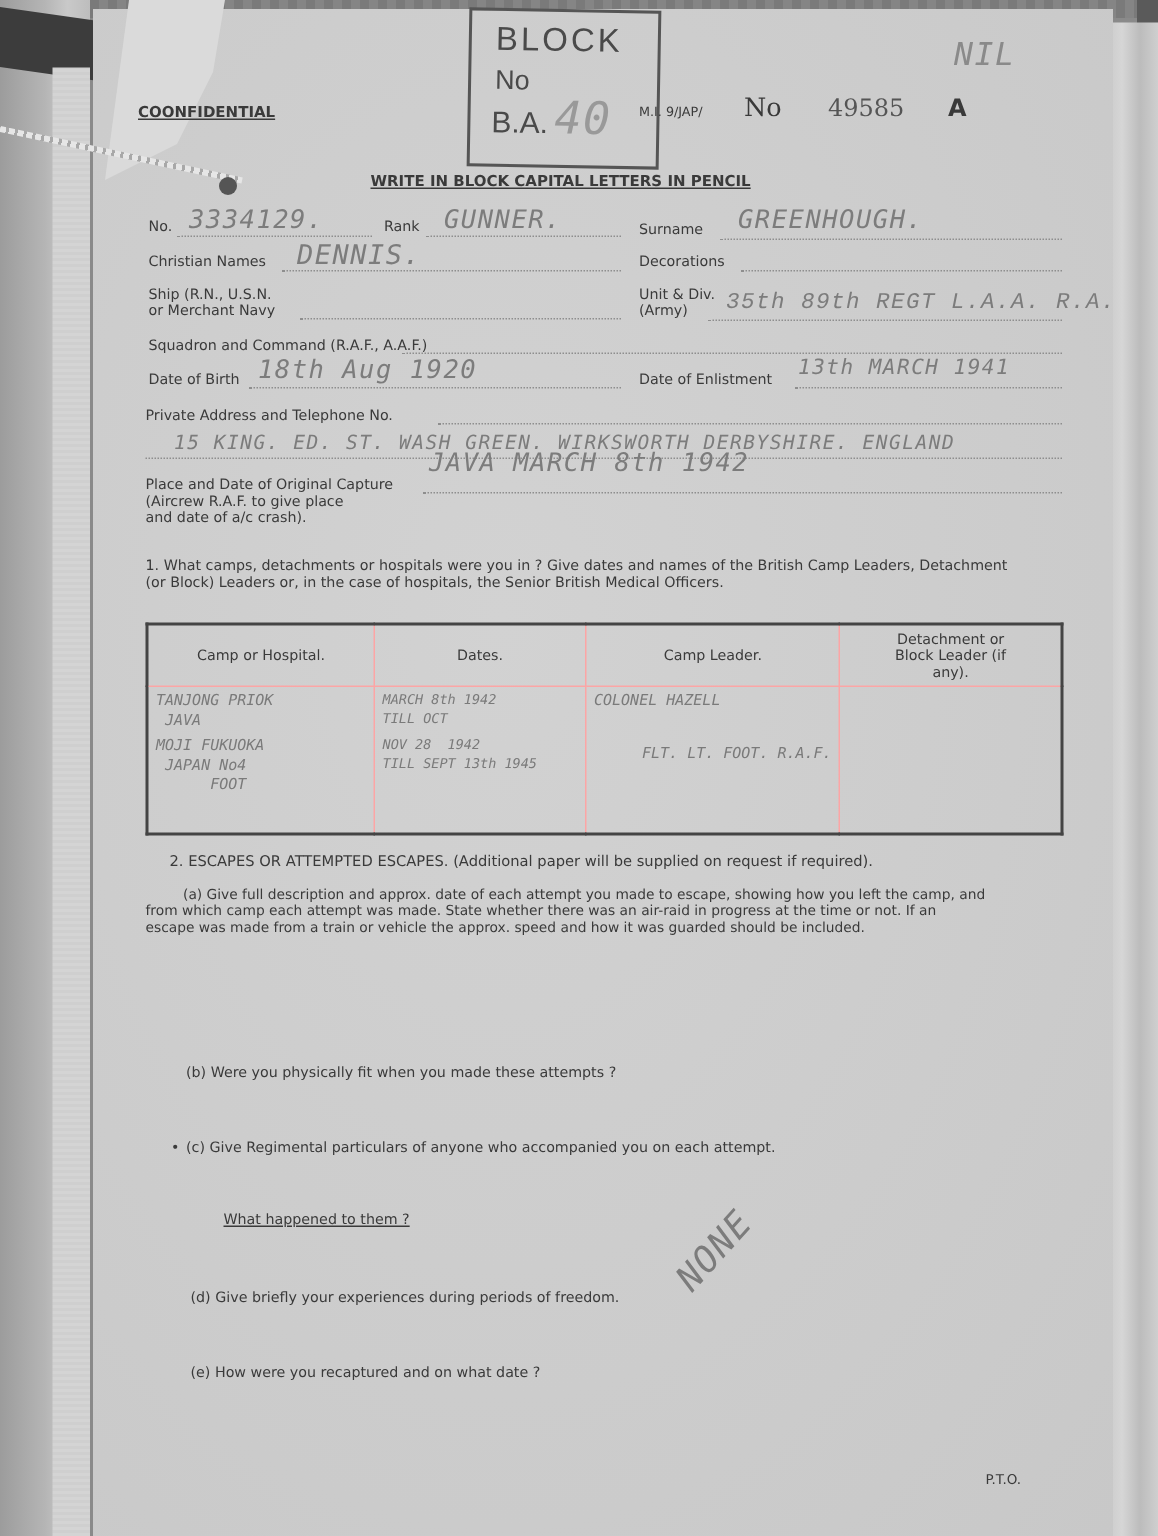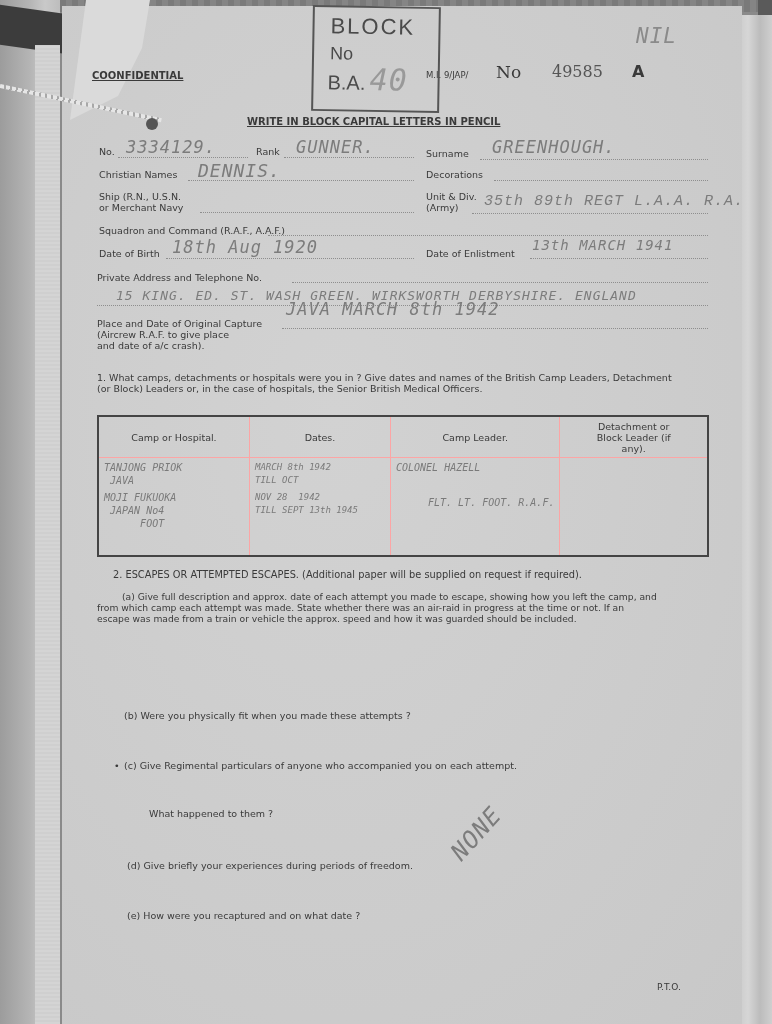--- a/index.html
+++ b/index.html
@@ -146,18 +146,18 @@
   </table>
 
 <div class="p" style="left:97px;top:569px;font-size:9.8px;margin-left:16px;">2.  ESCAPES OR ATTEMPTED ESCAPES.  (Additional paper will be supplied on request if required).</div>
 <div class="p" style="left:122px;top:591px;font-size:9.2px;">(a)  Give full description and approx. date of each attempt you made to escape, showing how you left the camp, and</div>
 <div class="p" style="left:97px;top:602px;font-size:9.2px;">from which camp each attempt was made.  State whether there was an air-raid in progress at the time or not.  If an</div>
 <div class="p" style="left:97px;top:613px;font-size:9.2px;">escape was made from a train or vehicle the approx. speed and how it was guarded should be included.</div>
 
 <div class="p" style="left:124px;top:710px;">(b)  Were you physically fit when you made these attempts ?</div>
 <div class="p" style="left:114px;top:760px;">•</div>
 <div class="p" style="left:124px;top:760px;">(c)  Give Regimental particulars of anyone who accompanied you on each attempt.</div>
-<div class="p" style="left:149px;top:808px;">What happened to them ?</div>
+<div class="p" style="left:149px;top:808px;text-decoration:underline;">What happened to them ?</div>
 <div class="p" style="left:127px;top:860px;">(d)  Give briefly your experiences during periods of freedom.</div>
 <div class="hw" style="left:466px;top:838px;font-size:24px;transform:rotate(-48deg);transform-origin:left bottom;">NONE</div>
 <div class="p" style="left:127px;top:910px;">(e)  How were you recaptured and on what date ?</div>
 
 <div class="p" style="left:657px;top:982px;font-size:9px;">P.T.O.</div>
 
 </body></html>

